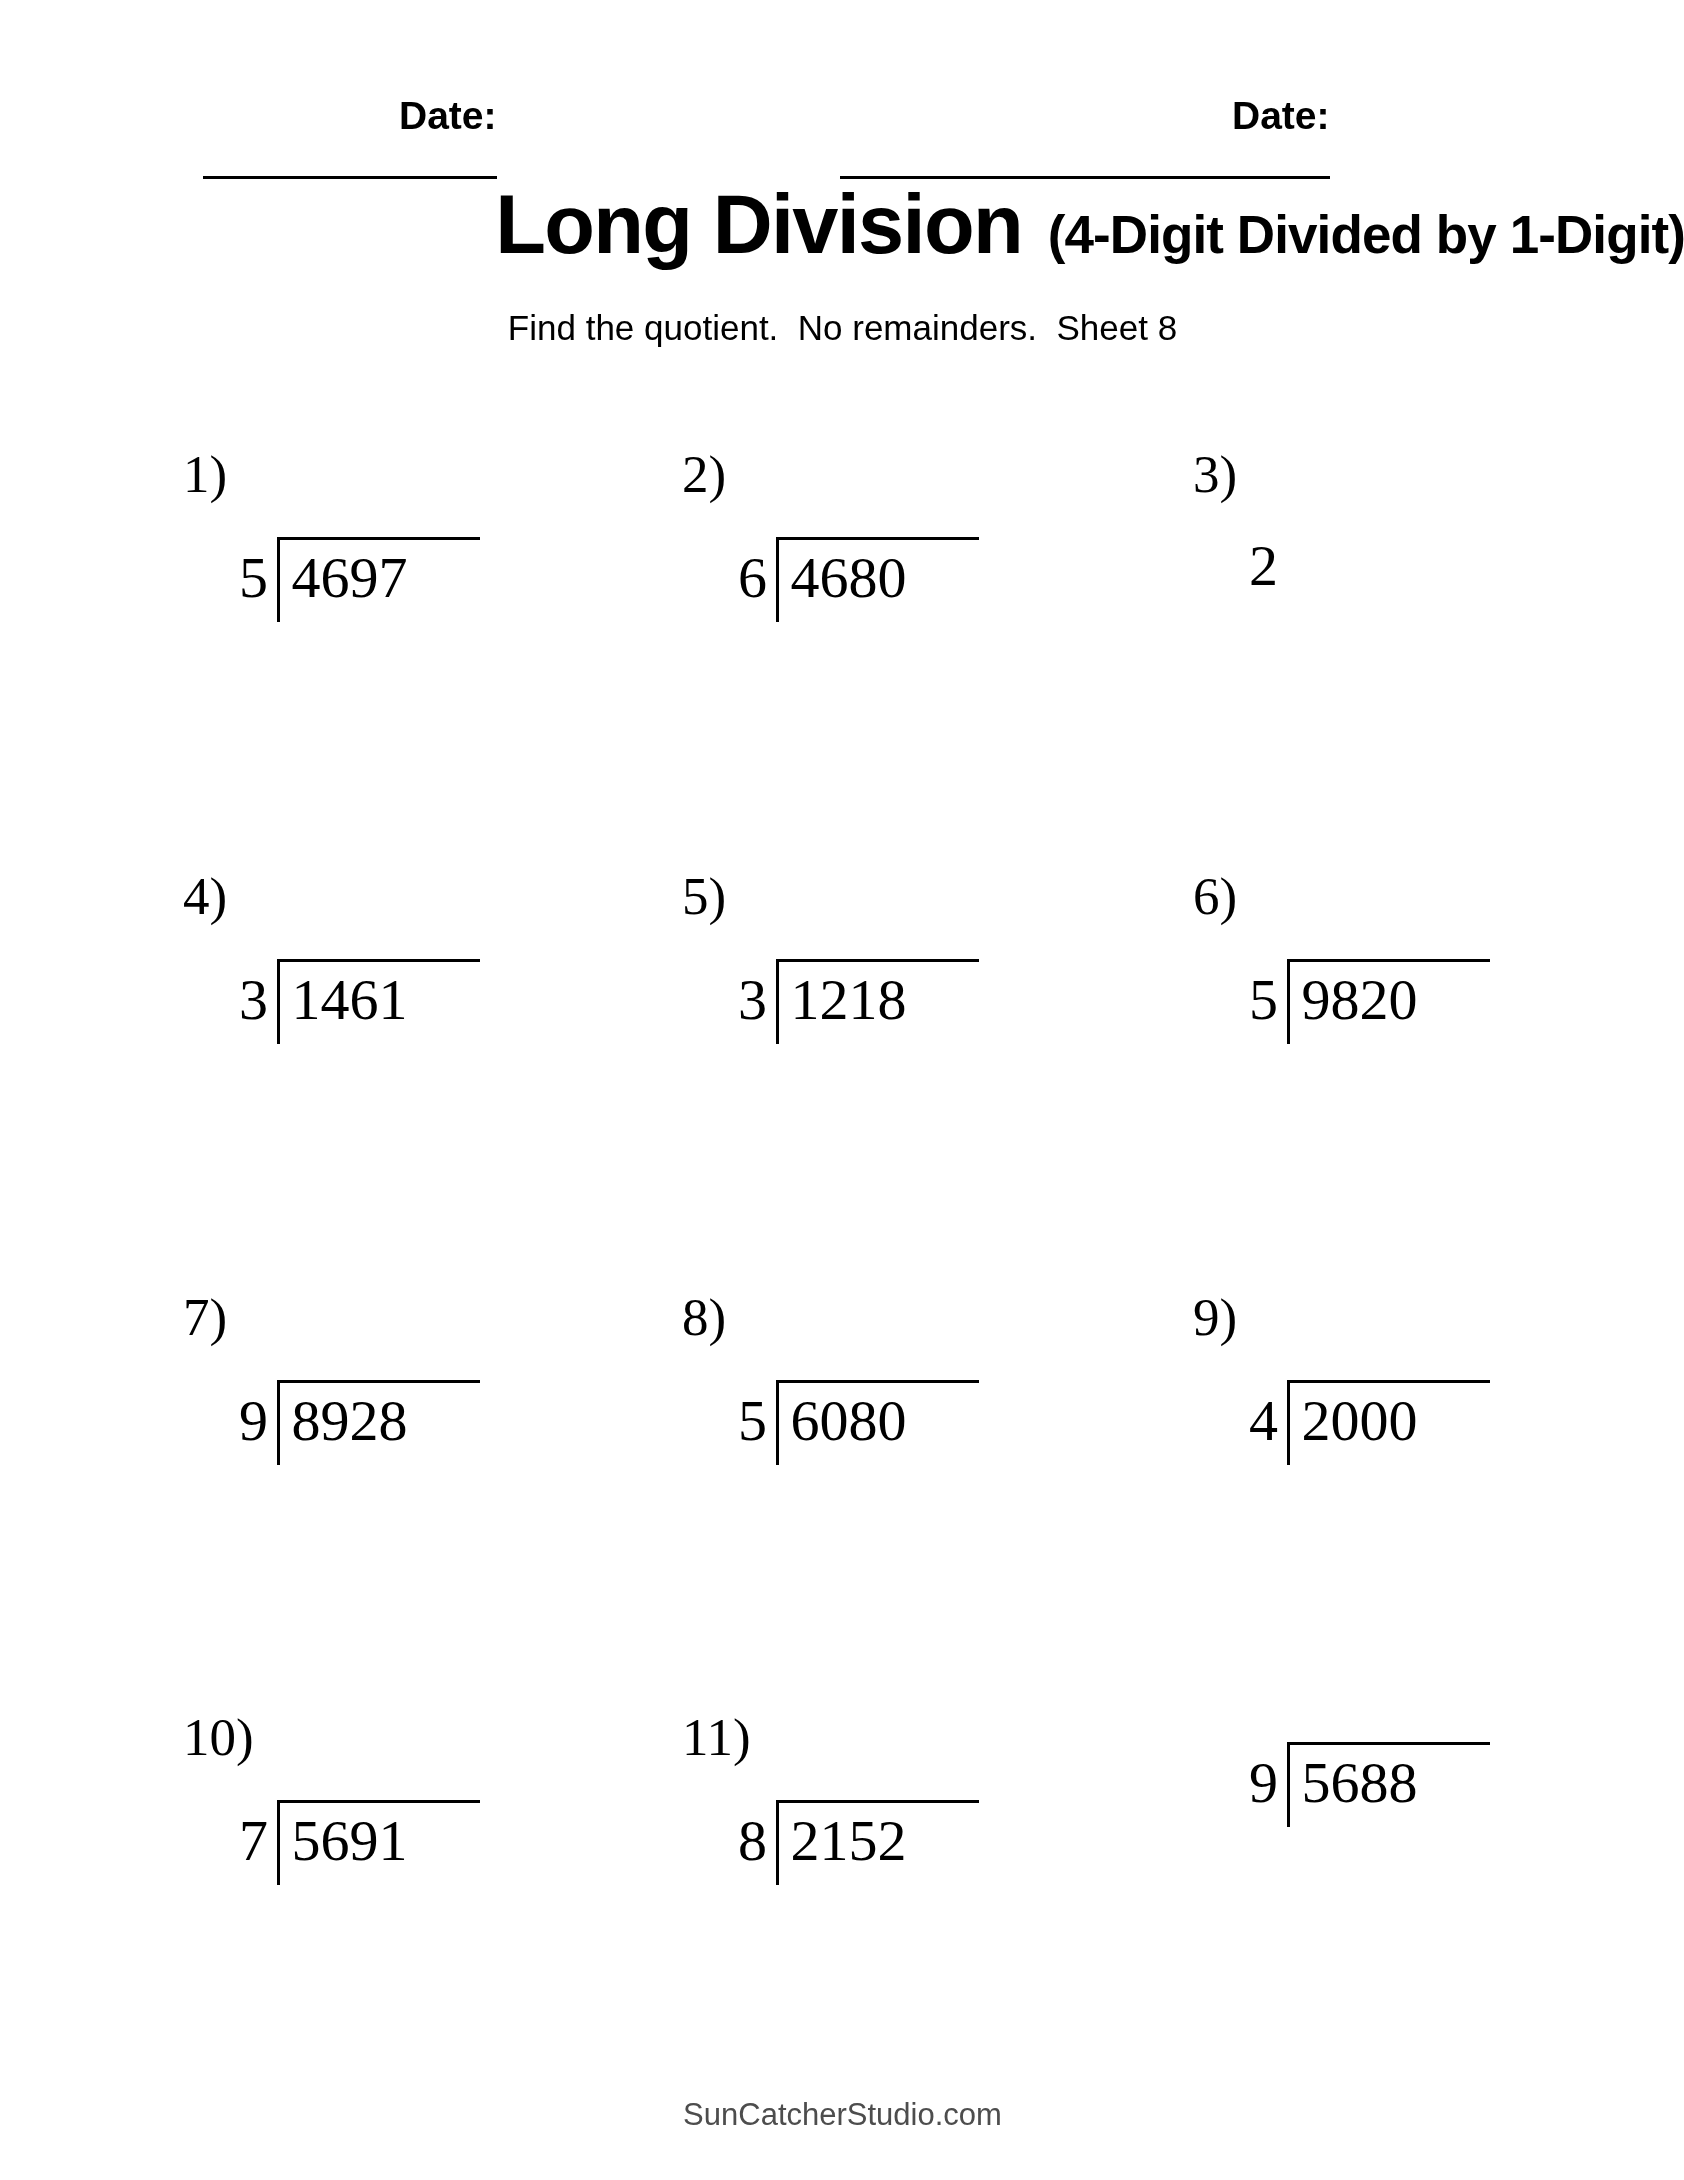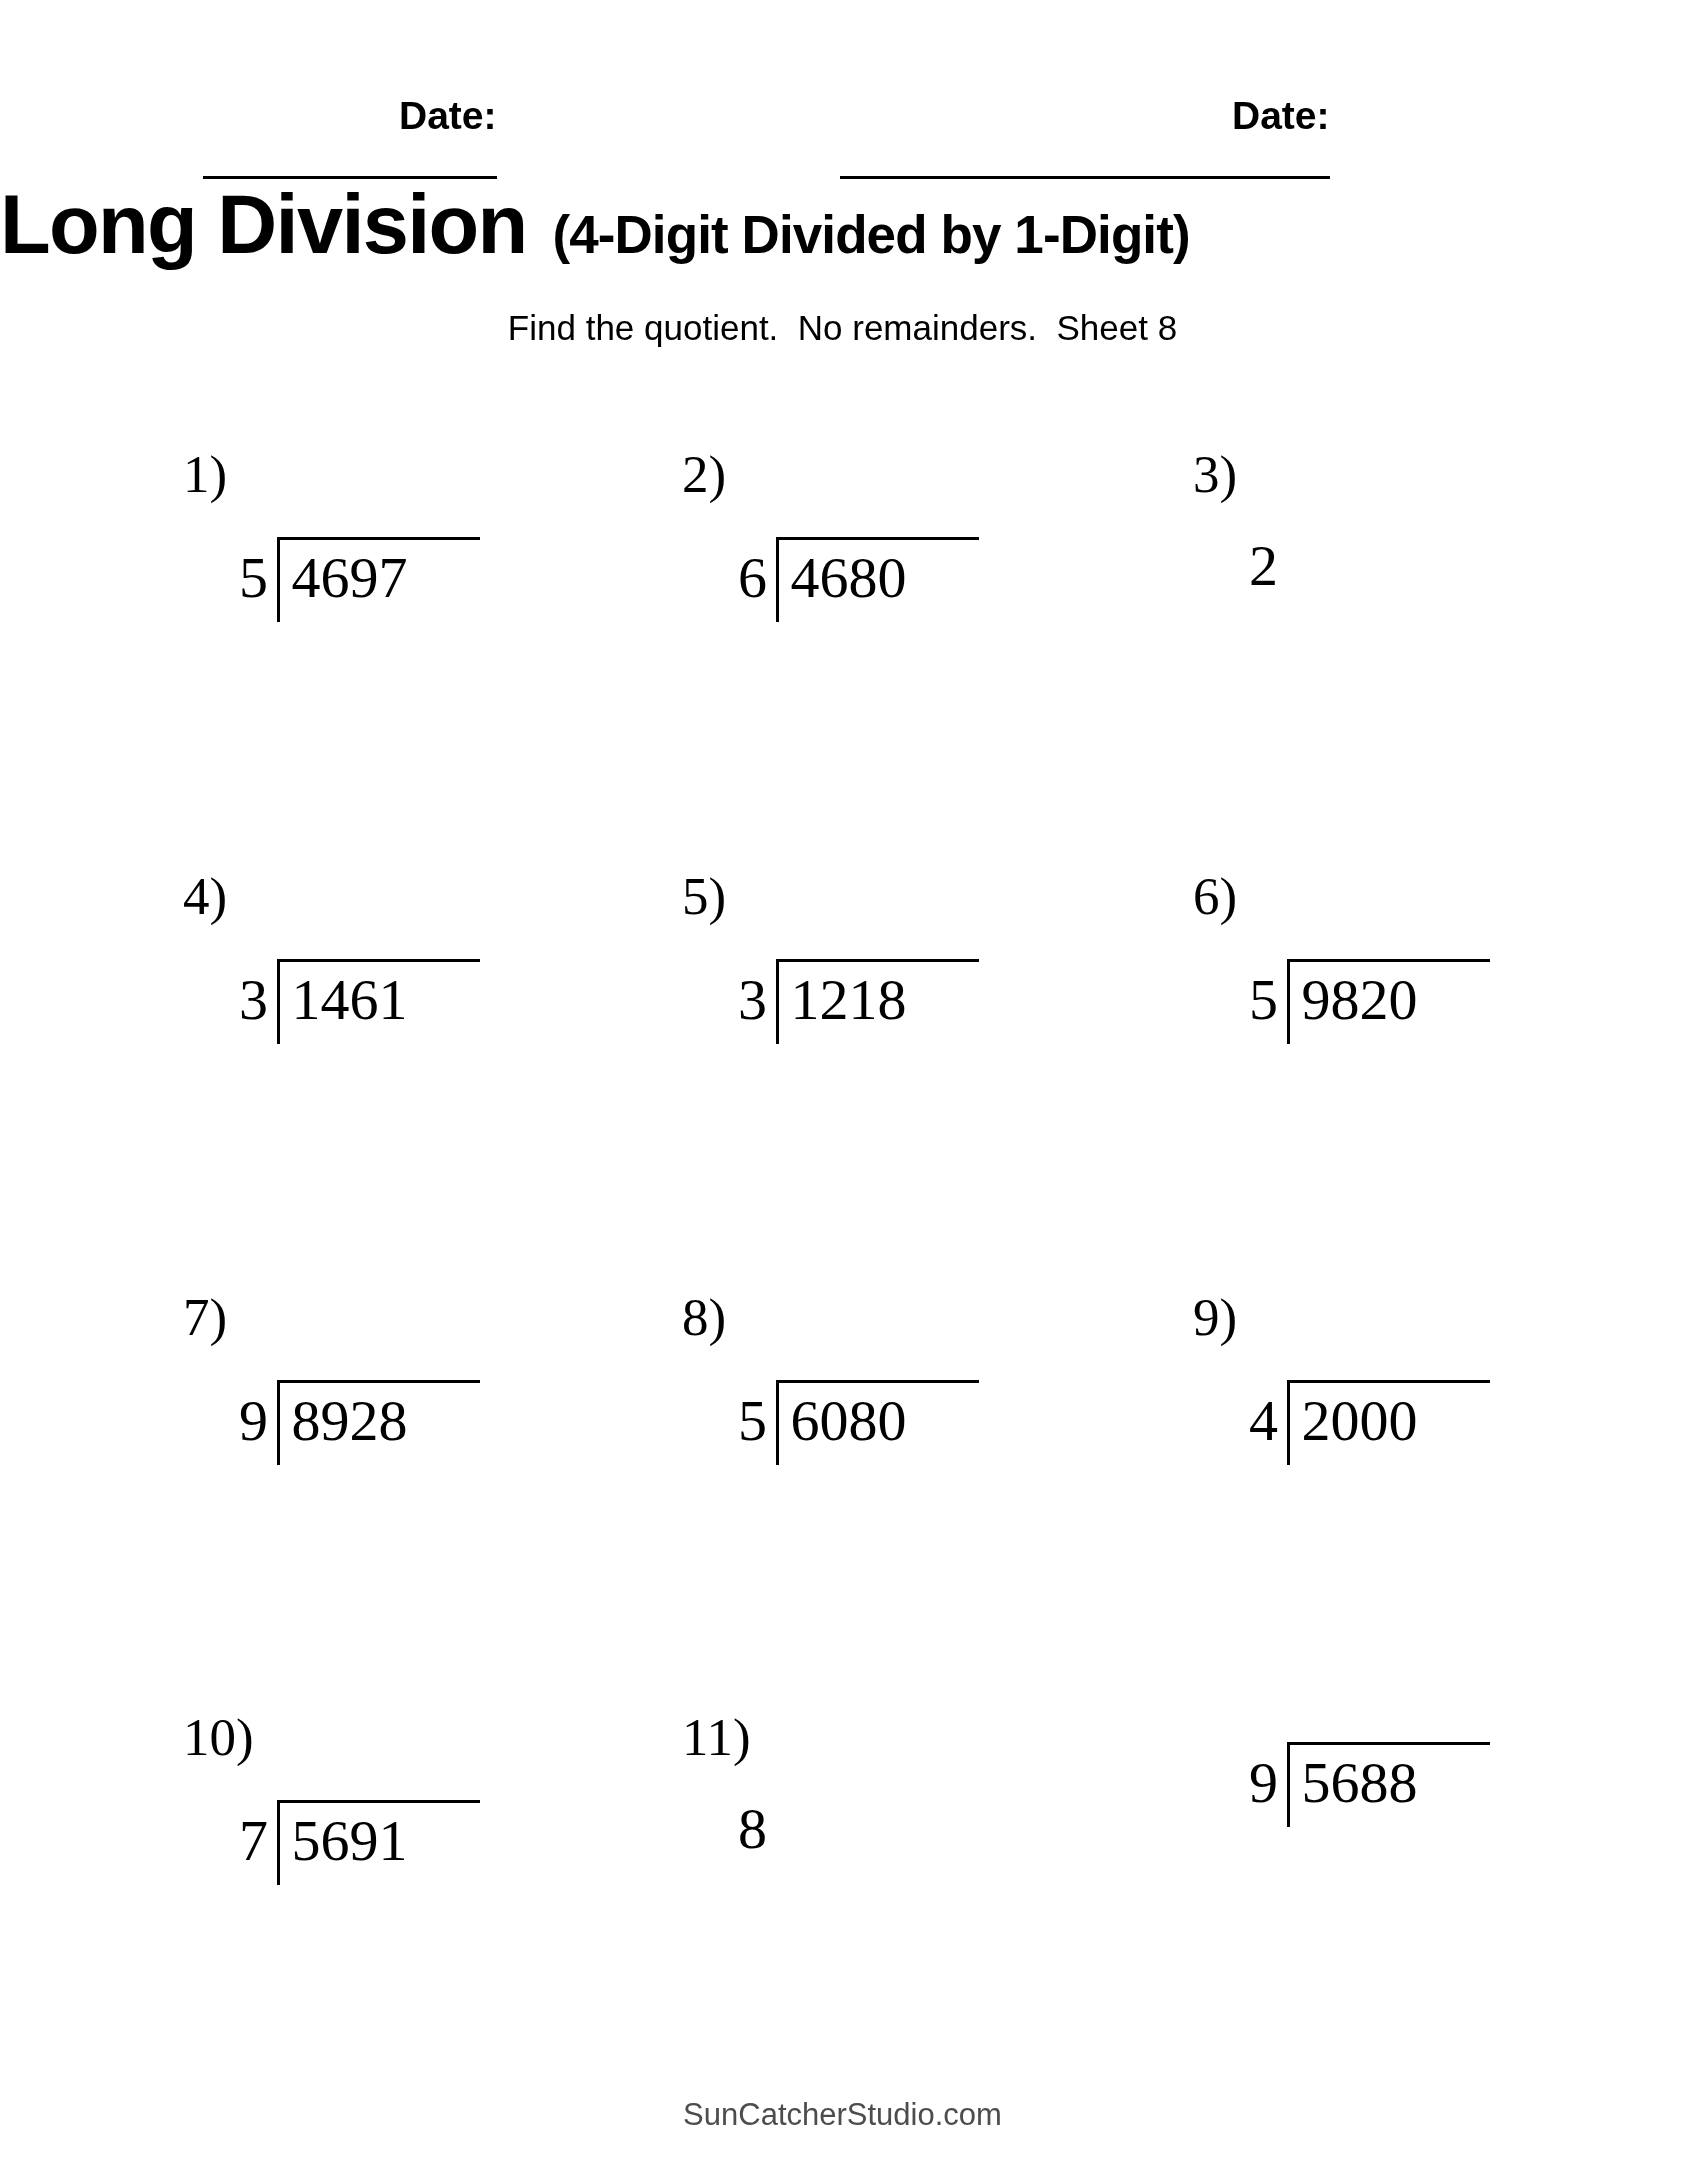--- a/index.html
+++ b/index.html
@@ -24,21 +24,21 @@
     display: inline-block;
     border-bottom: 3.4px solid #000;
     height: 41px; margin-left: 8.5px;
   }
   .date-line { width: 294px; }
   .name-line { width: 490px; }
 
   
   .title-row {
     position: absolute; top: 177px; left: 0; width: 100%;
-    text-align: left; white-space: nowrap;
+    text-align: right; white-space: nowrap;
   }
   .title-main {
     font-size: 83px; font-weight: bold; letter-spacing: -1.7px;
     vertical-align: baseline;
   }
   .title-suffix {
     font-size: 53px; font-weight: bold; margin-left: 22px;
     vertical-align: baseline; letter-spacing: -0.9px;
   }
   .subtitle {
@@ -171,20 +171,21 @@
     <div class="division">
       <span class="divisor">7</span>
       <span class="dividend">5691</span>
     </div>
   </div>
 
   <div class="problem c1 r3">
     <div class="prob-num">11)</div>
     <div class="division">
       <span class="divisor">8</span>
+      <span class="dividend">2152</span>
     </div>
   </div>
 
   <div class="problem c2 r3">
     <div class="division">
       <span class="divisor">9</span>
       <span class="dividend">5688</span>
     </div>
   </div>
 

